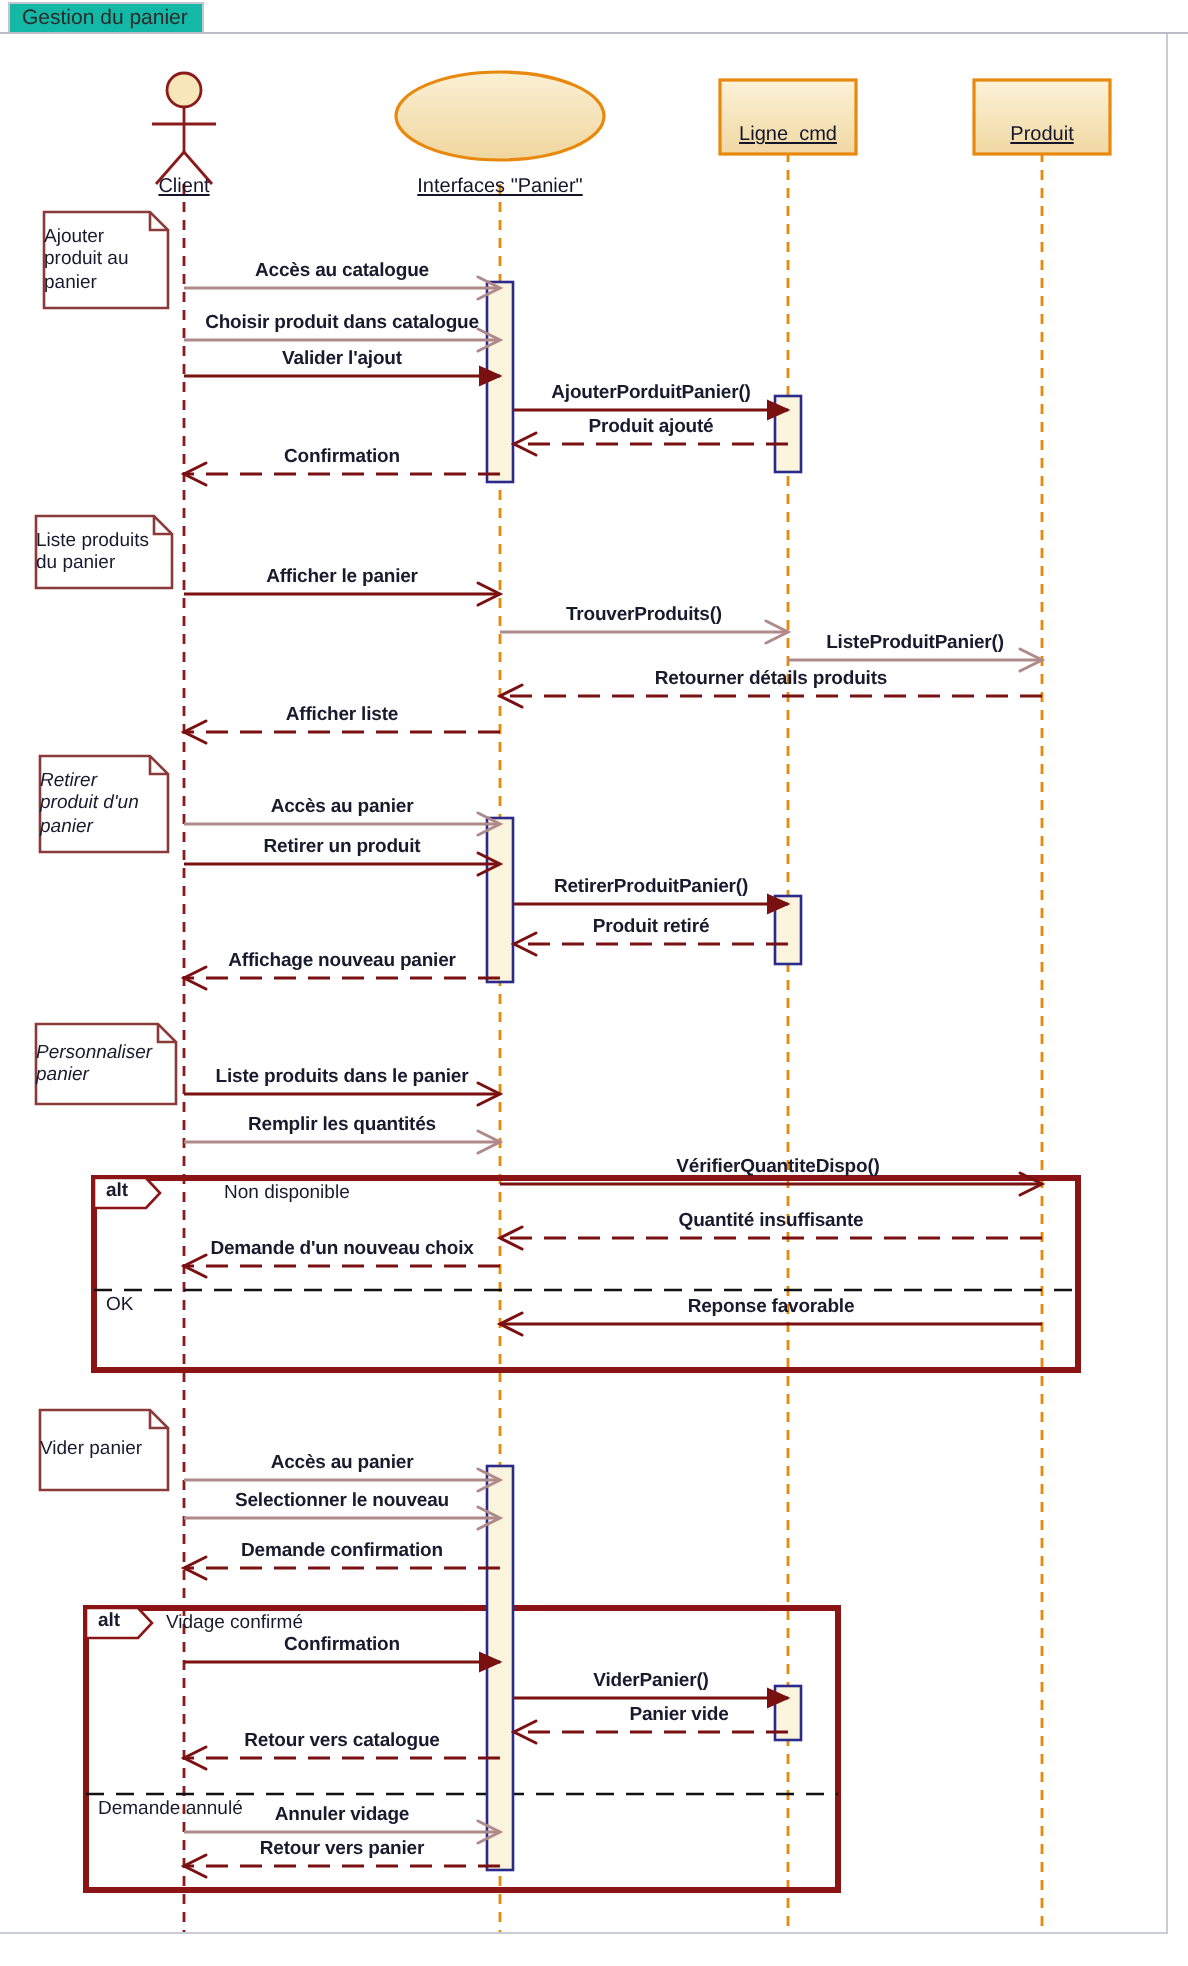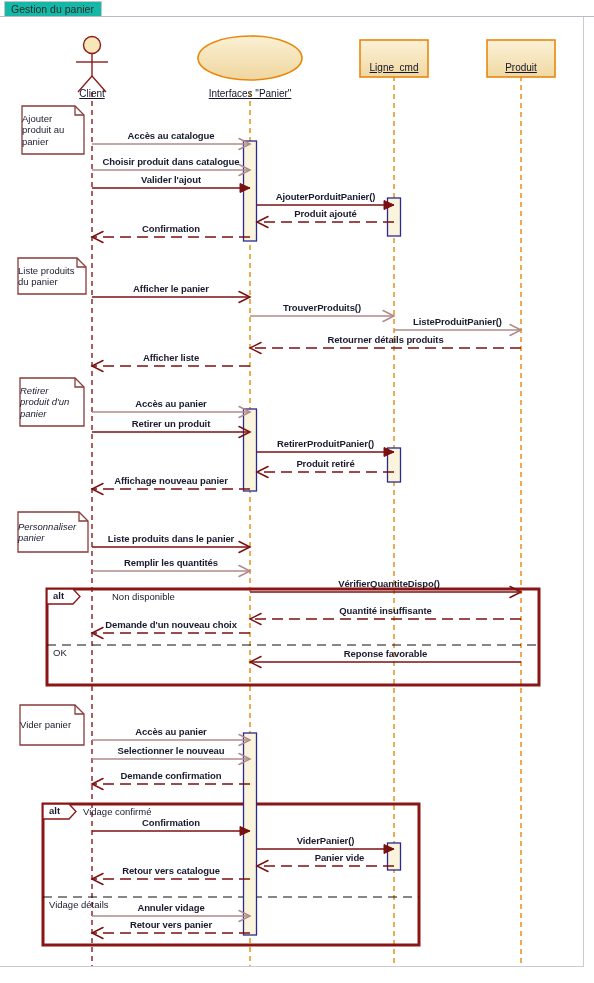--- a/index.html
+++ b/index.html
@@ -321,21 +321,21 @@
 produit d'un
 panier</div>
         <div class="note-txt" style="left: 18px; top: 503.5px; width: 70px; font-style: italic;">Personnaliser
 panier</div>
         <div class="note-txt" style="left: 20px; top: 702.25px; width: 76px;">Vider panier</div>
         <div class="frame-tag" style="left: 53px; top: 573px;">alt</div>
         <div class="frame-cond" style="left: 87px; top: 574px; padding-left: 25px;">Non disponible</div>
         <div class="frame-cond" style="left: 53px; top: 630px;">OK</div>
         <div class="frame-tag" style="left: 49px; top: 788px;">alt</div>
         <div class="frame-cond" style="left: 83px; top: 789px;">Vidage confirmé</div>
-        <div class="frame-cond" style="left: 49px; top: 882px;">Vidage détails</div>
+        <div class="frame-cond" style="left: 49px; top: 882px;">Demande annulé</div>
         <div class="lbl b ctr" style="left: 171px; top: 113px;">Accès au catalogue</div>
         <div class="lbl b ctr" style="left: 171px; top: 139px;">Choisir produit dans catalogue</div>
         <div class="lbl b ctr" style="left: 171px; top: 157px;">Valider l'ajout</div>
         <div class="lbl b ctr" style="left: 325.5px; top: 174px;">AjouterPorduitPanier()</div>
         <div class="lbl b ctr" style="left: 325.5px; top: 191px;">Produit ajouté</div>
         <div class="lbl b ctr" style="left: 171px; top: 206px;">Confirmation</div>
         <div class="lbl b ctr" style="left: 171px; top: 266px;">Afficher le panier</div>
         <div class="lbl b ctr" style="left: 322px; top: 285px;">TrouverProduits()</div>
         <div class="lbl b ctr" style="left: 457.5px; top: 299px;">ListeProduitPanier()</div>
         <div class="lbl b ctr" style="left: 385.5px; top: 317px;">Retourner détails produits</div>

